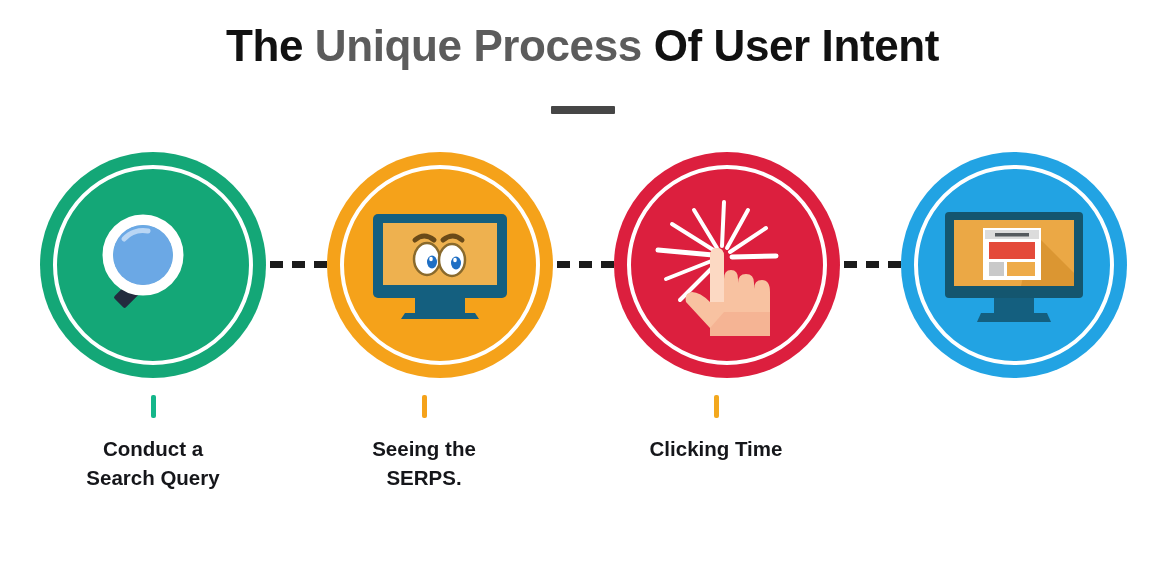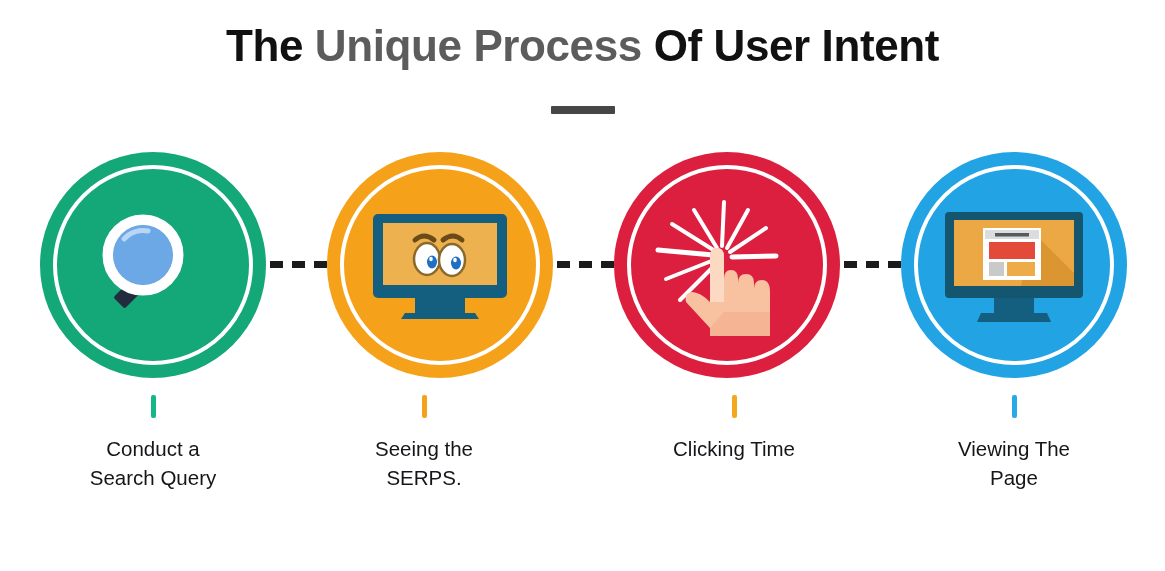--- a/index.html
+++ b/index.html
@@ -107,33 +107,33 @@
     height: 120px;
   }
   .label-col {
     position: absolute;
     top: 0;
     width: 240px;
     text-align: center;
   }
   .label-0 { left: 33px; }
   .label-1 { left: 304px; }
-  .label-2 { left: 614px; }
+  .label-2 { left: 596px; }
   .label-3 { left: 894px; }
 
   .stem {
     width: 5px;
     height: 23px;
     margin: 0 auto;
     border-radius: 2px;
   }
   .label-text {
     margin-top: 16px;
     font-size: 20.5px;
-    font-weight: normal;
+    font-weight: bold;
     color: #15161a;
     line-height: 1.42;
     white-space: pre-line;
   }
 </style>
 </head>
 <body>
 
 <div class="title-wrap">
   <h1 class="title"><span>The </span><span class="accent">Unique Process</span><span> Of User Intent</span></h1>
@@ -261,18 +261,13 @@
   </div>
   <div class="label-col label-1">
     <div class="stem" style="background:#f5a21a"></div>
     <div class="label-text">Seeing the
 SERPS.</div>
   </div>
   <div class="label-col label-2">
     <div class="stem" style="background:#f3a81e"></div>
     <div class="label-text">Clicking Time</div>
   </div>
-  <div class="label-col label-3">
-    <div class="stem" style="background:#29a9e8"></div>
-    <div class="label-text">Viewing The
-Page</div>
-  </div>
 </div>
 
 </body></html>

